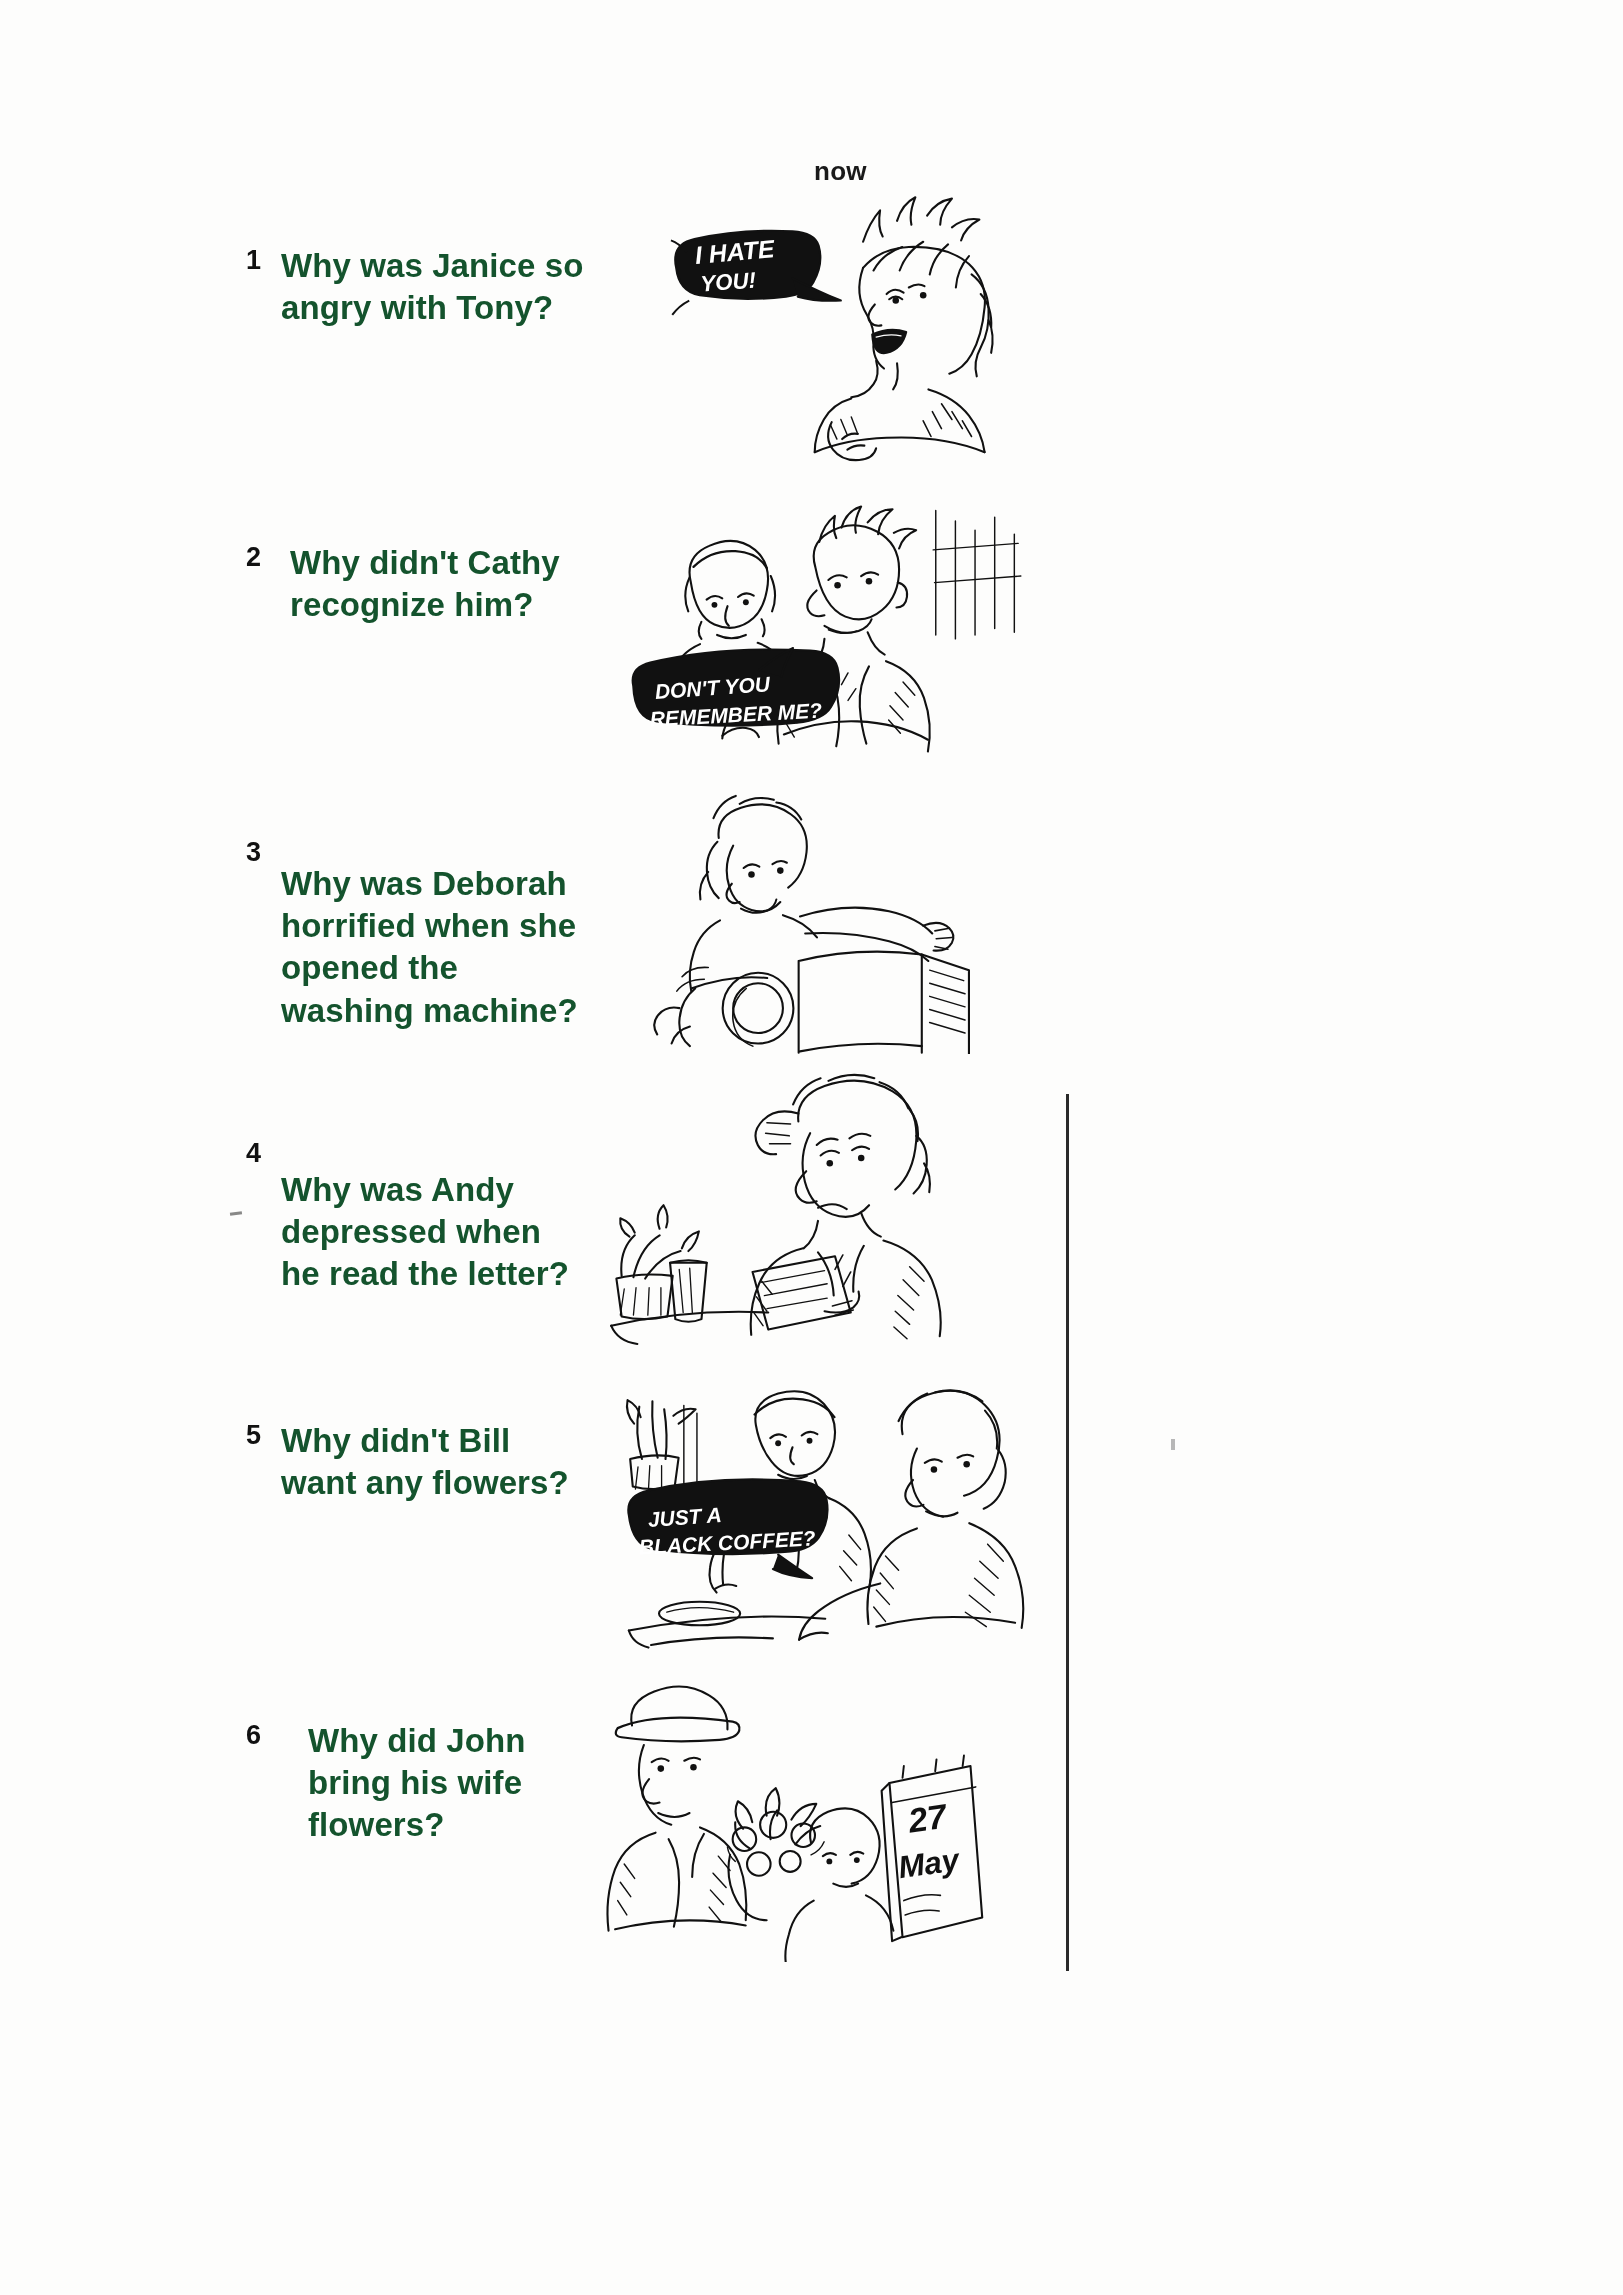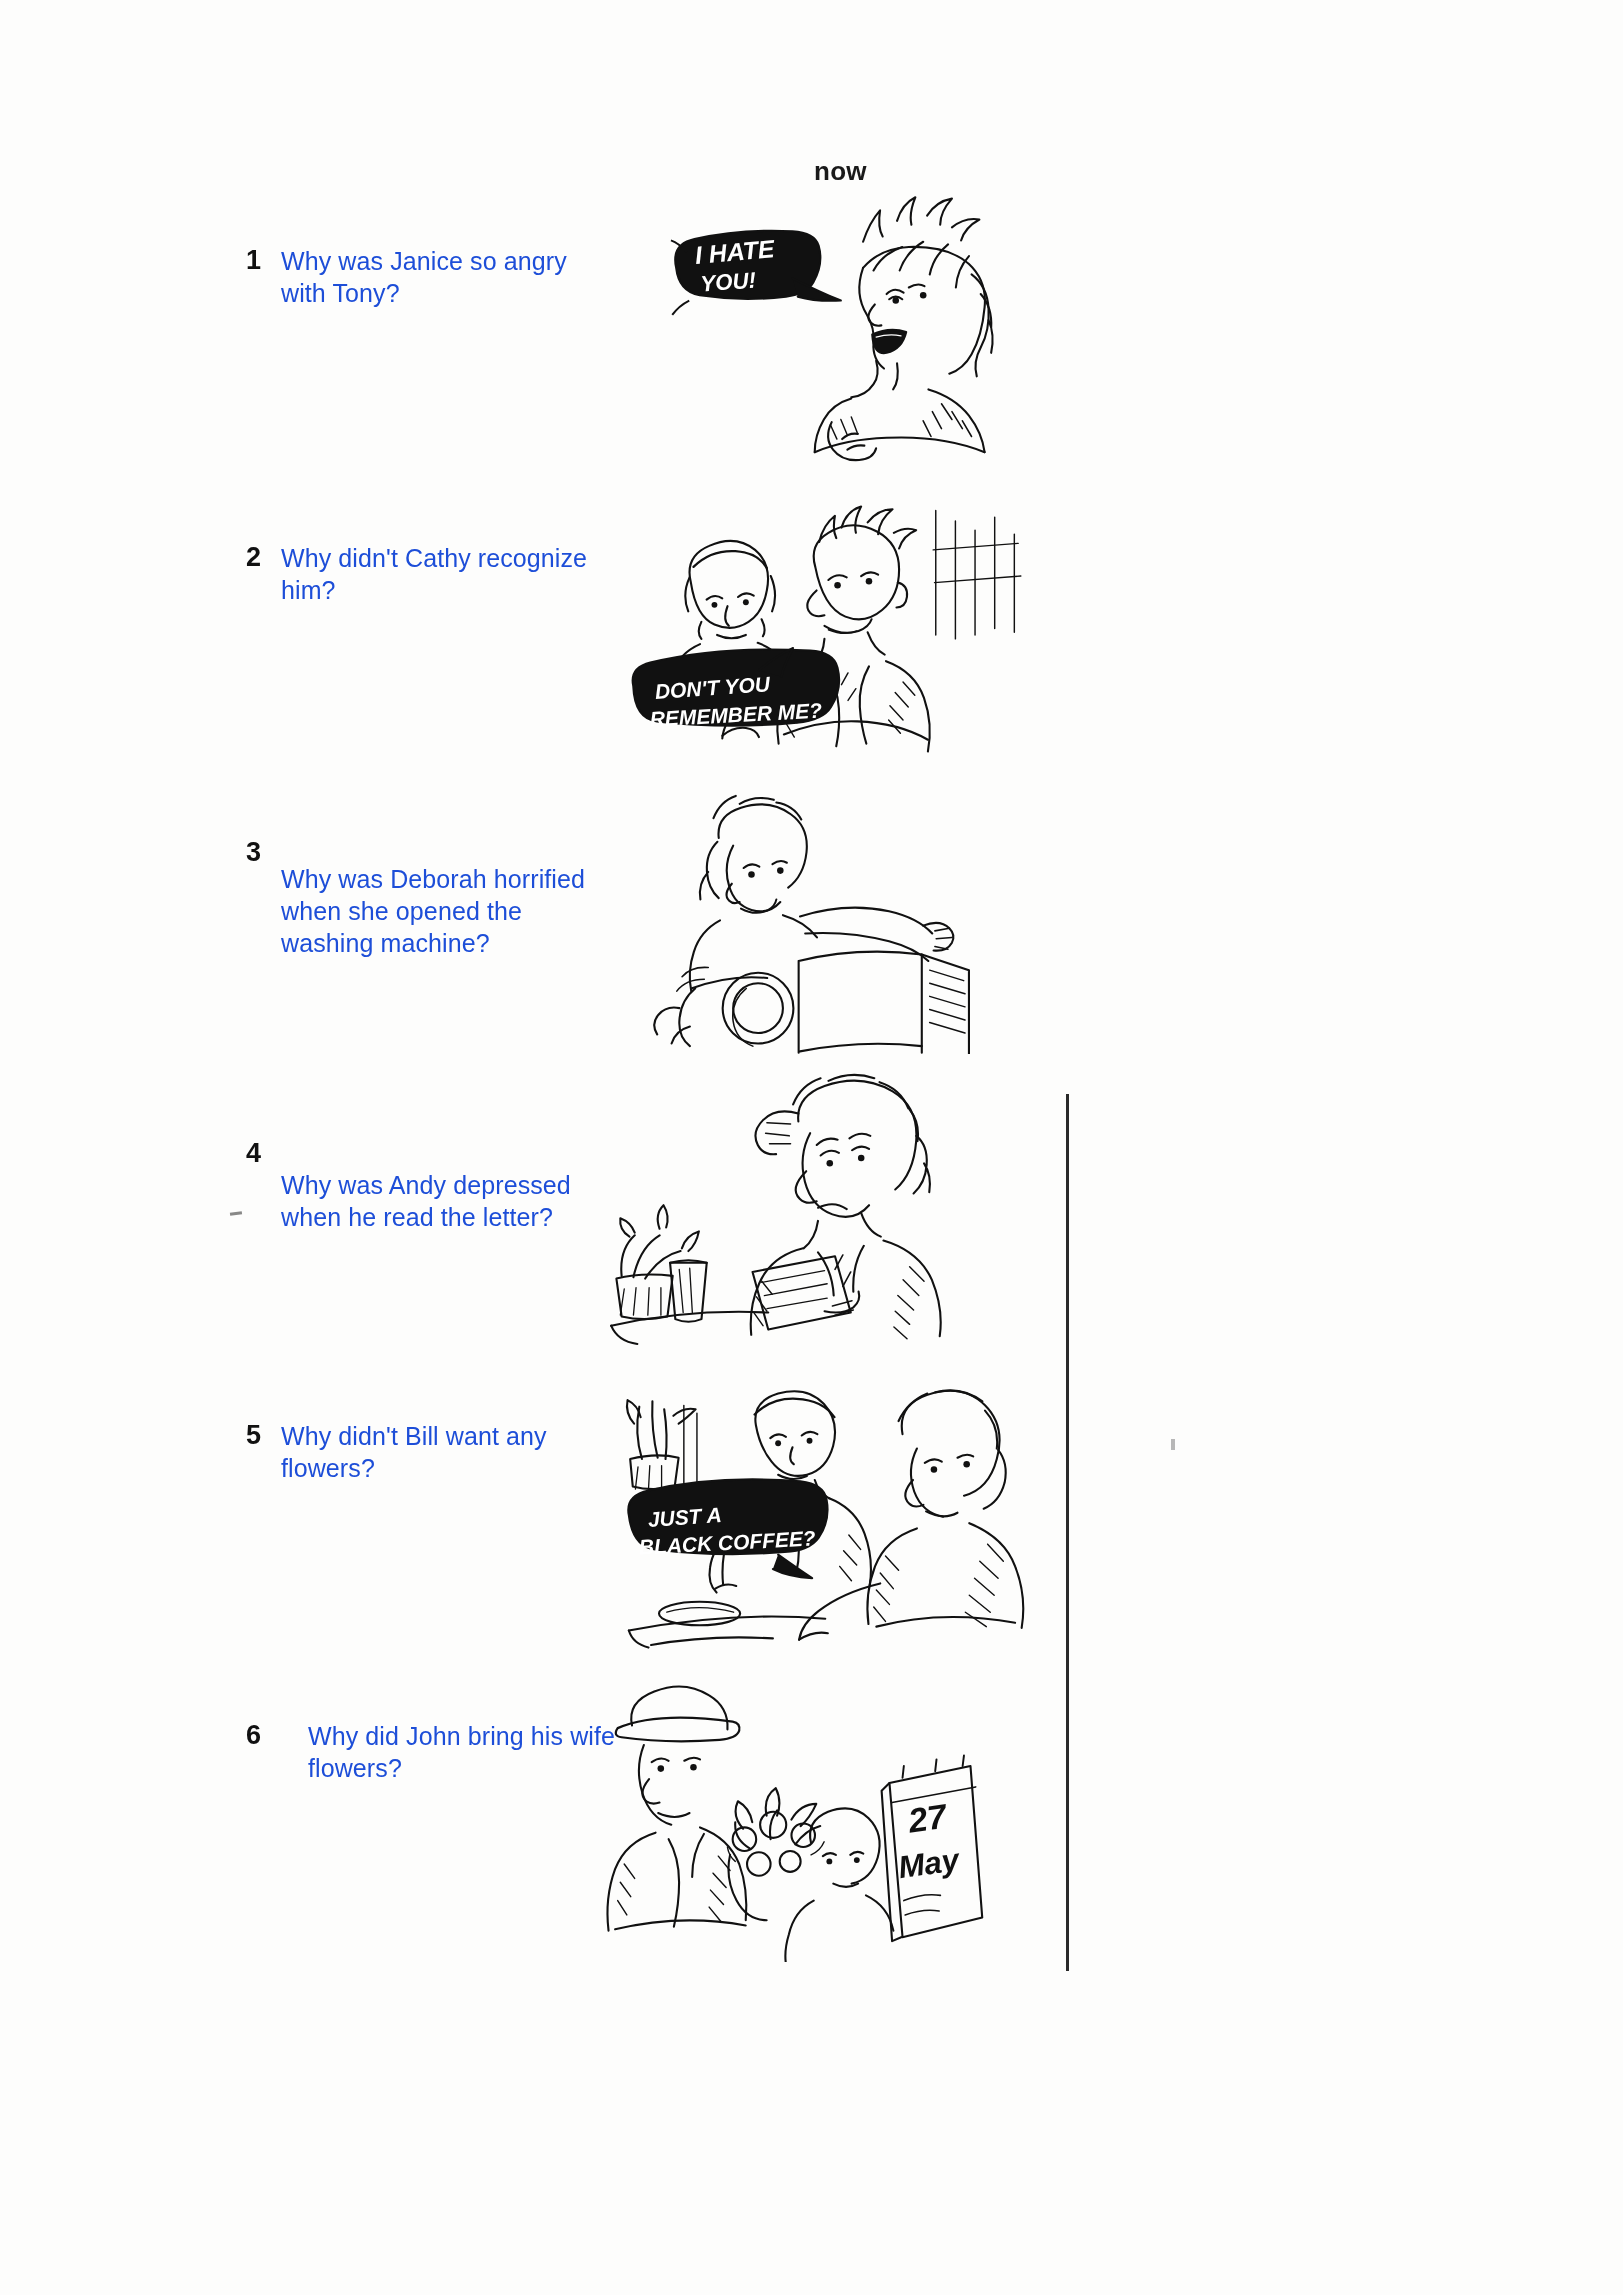--- a/index.html
+++ b/index.html
@@ -53,25 +53,26 @@
   .qnum {
     position: absolute;
     font-size: 27px;
     font-weight: bold;
     color: #111;
     text-align: right;
     width: 39px;
   }
   .qtext {
     position: absolute;
-    font-size: 25px;
+    font-size: 33px;
     line-height: 1.28;
-    color: #1d4ed8;
+    color: #14532d;
     width: 307px;
     letter-spacing: 0.1px;
+    font-weight: bold;
   }
   .art {
     position: absolute;
     overflow: hidden;
   }
   .art svg { display: block; }
 
   .stray-mark {
     position: absolute;
     left: 230px;
@@ -155,21 +156,21 @@
         </g>
         <g fill="none" stroke="#111" stroke-width="3">
           <path d="M30 86 q-12 -14 -24 -18 M34 160 q-16 8 -26 22"></path>
         </g>
       </svg>
     </div>
   </div>
 
   <div class="row">
     <div class="qnum" style="left:222px; top:542px;">2</div>
-    <div class="qtext" style="left:281px; top:542px;">Why didn't Cathy recognize him?</div>
+    <div class="qtext" style="left:290px; top:542px;">Why didn't Cathy recognize him?</div>
     <div class="art" style="left:628px; top:504px; width:406px; height:275px;">
       <svg width="406" height="275" viewBox="0 0 620 420" xmlns="http://www.w3.org/2000/svg">
         <g fill="none" stroke="#111" stroke-width="3.2" stroke-linecap="round" stroke-linejoin="round">
 
           <path d="M470 10 l0 190 M500 26 l0 180 M530 40 l0 160 M560 20 l0 170 M590 46 l0 150" stroke-width="2.2"></path>
           <path d="M466 70 l130 -10 M468 120 l132 -10" stroke-width="2"></path>
 
           <path d="M96 120 q-10 -40 28 -56 q40 -18 70 6 q26 22 18 62 q-6 34 -28 48 q-24 16 -52 4 q-28 -12 -36 -64z"></path>
           <path d="M100 96 q26 -26 64 -24 q34 2 48 26" stroke-width="3.4"></path>
           <path d="M94 112 q-12 26 -2 52 M218 110 q12 28 2 54"></path>

